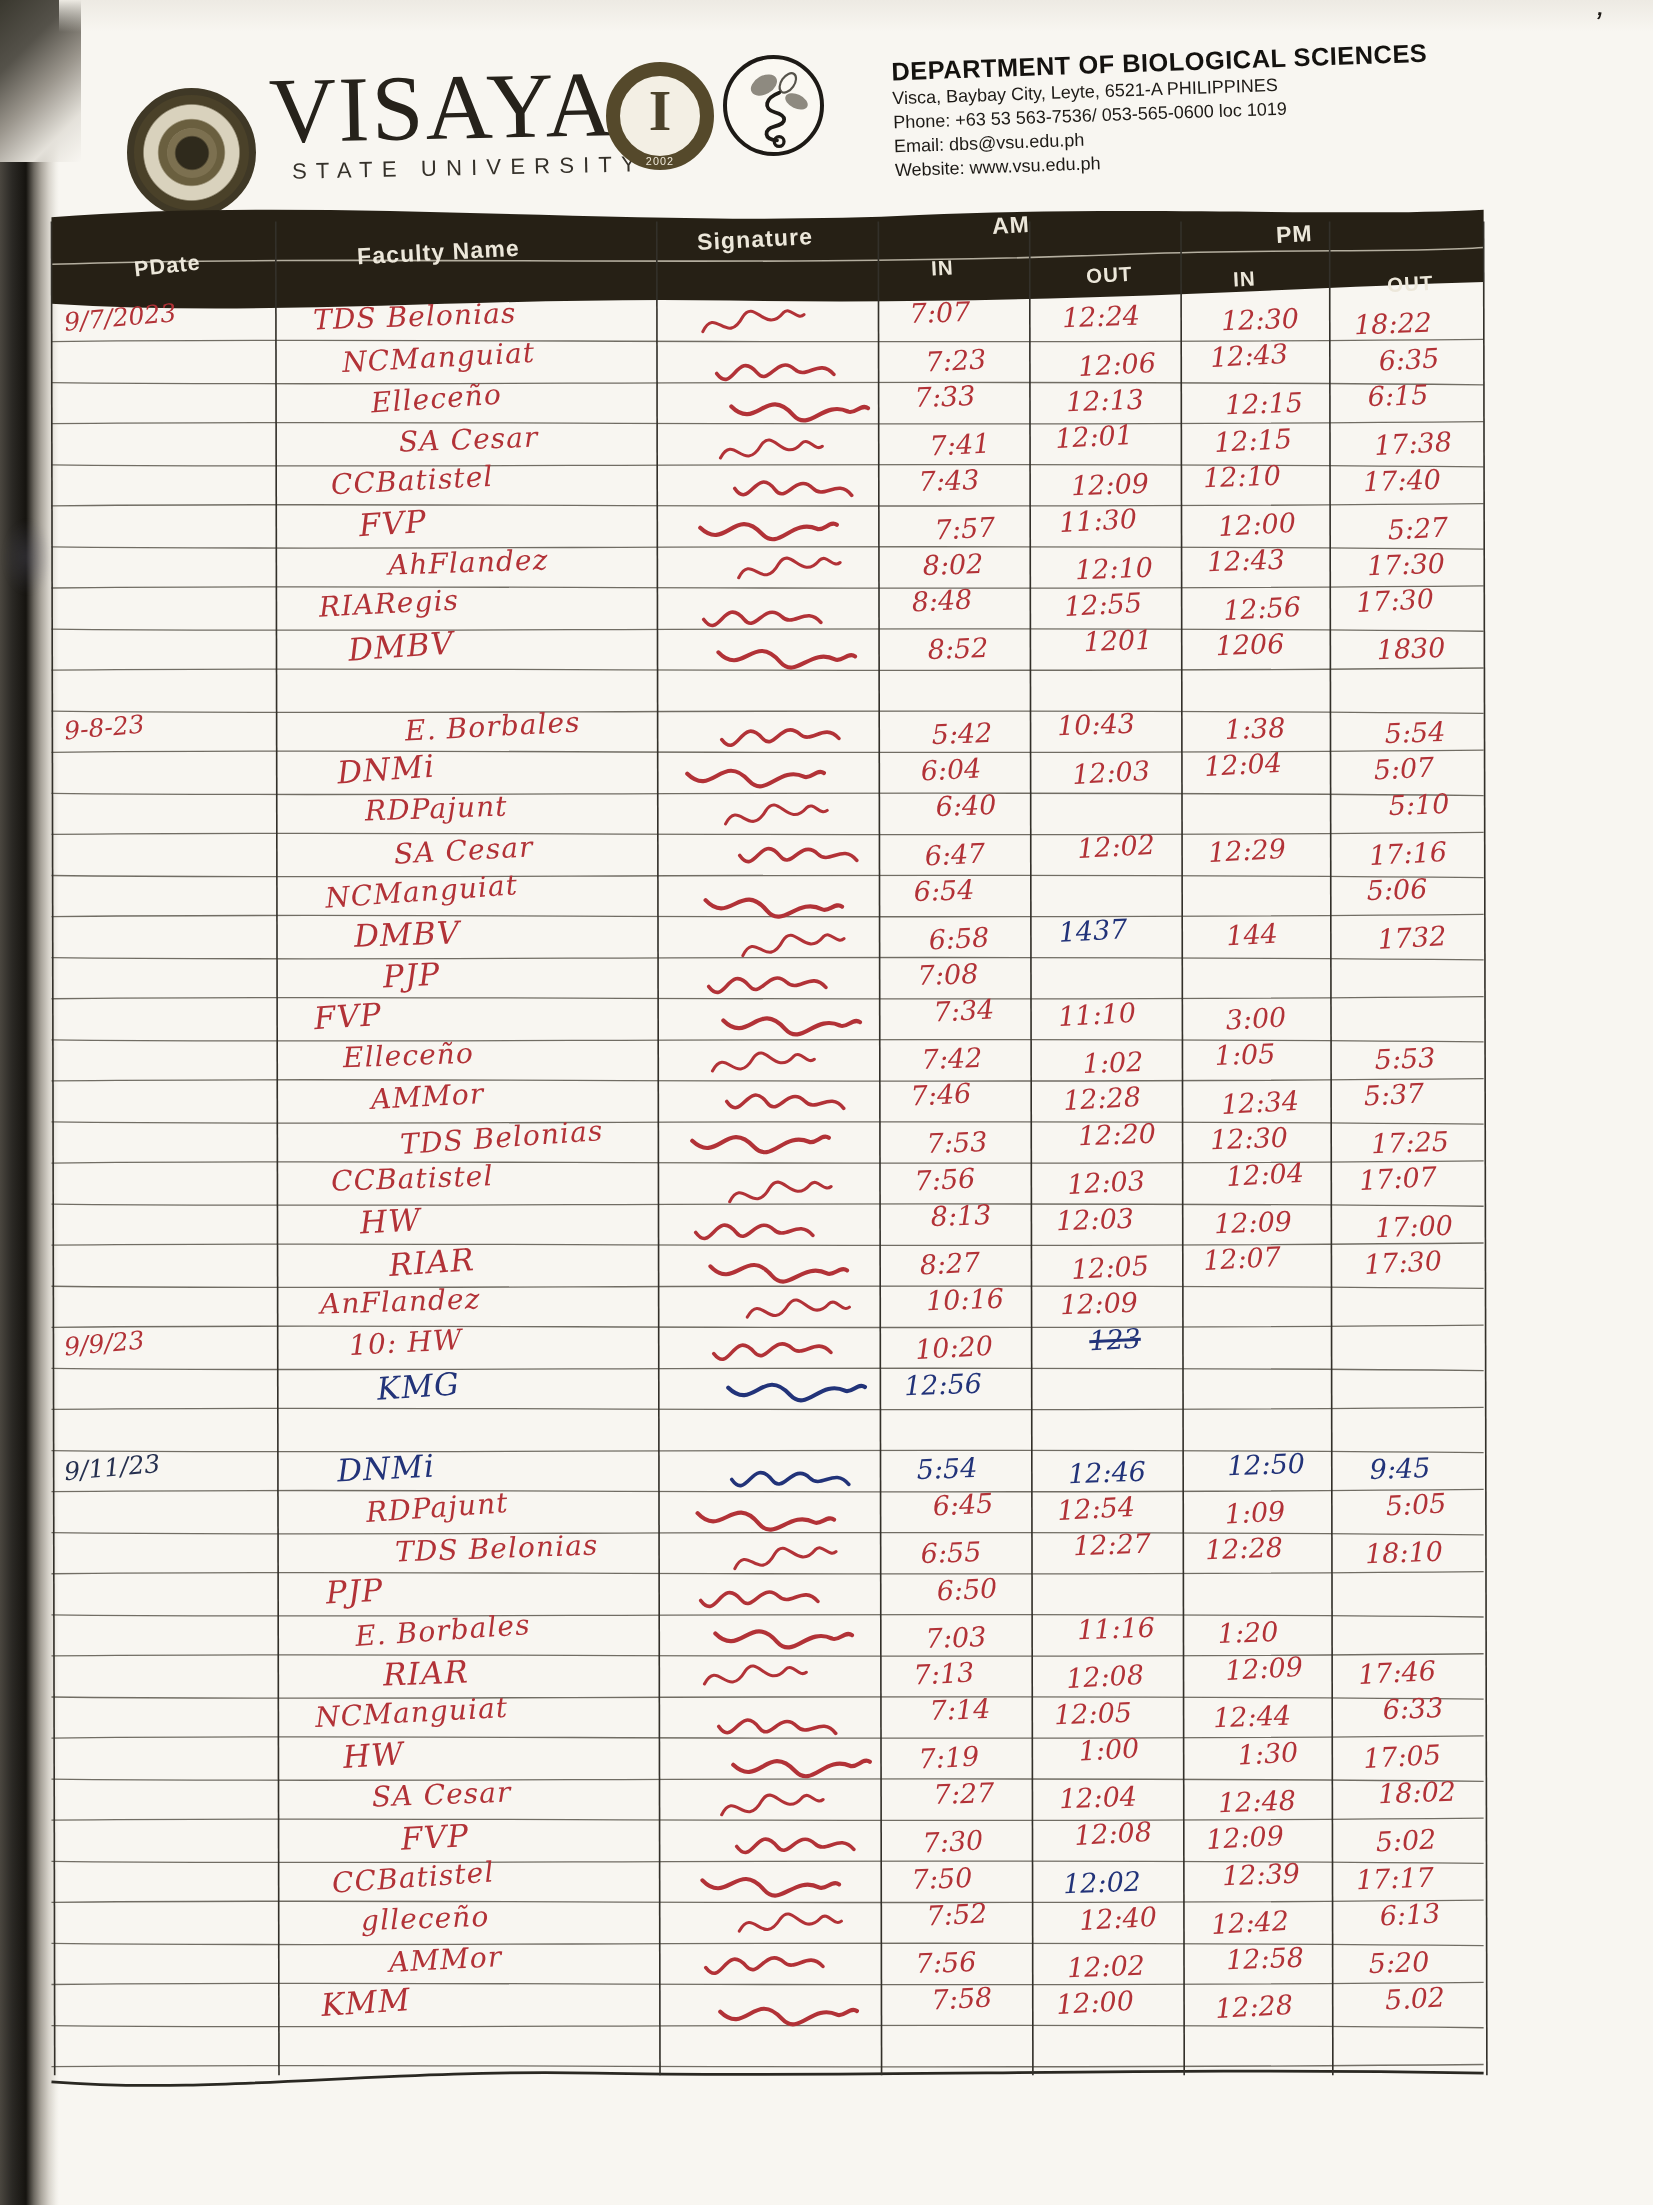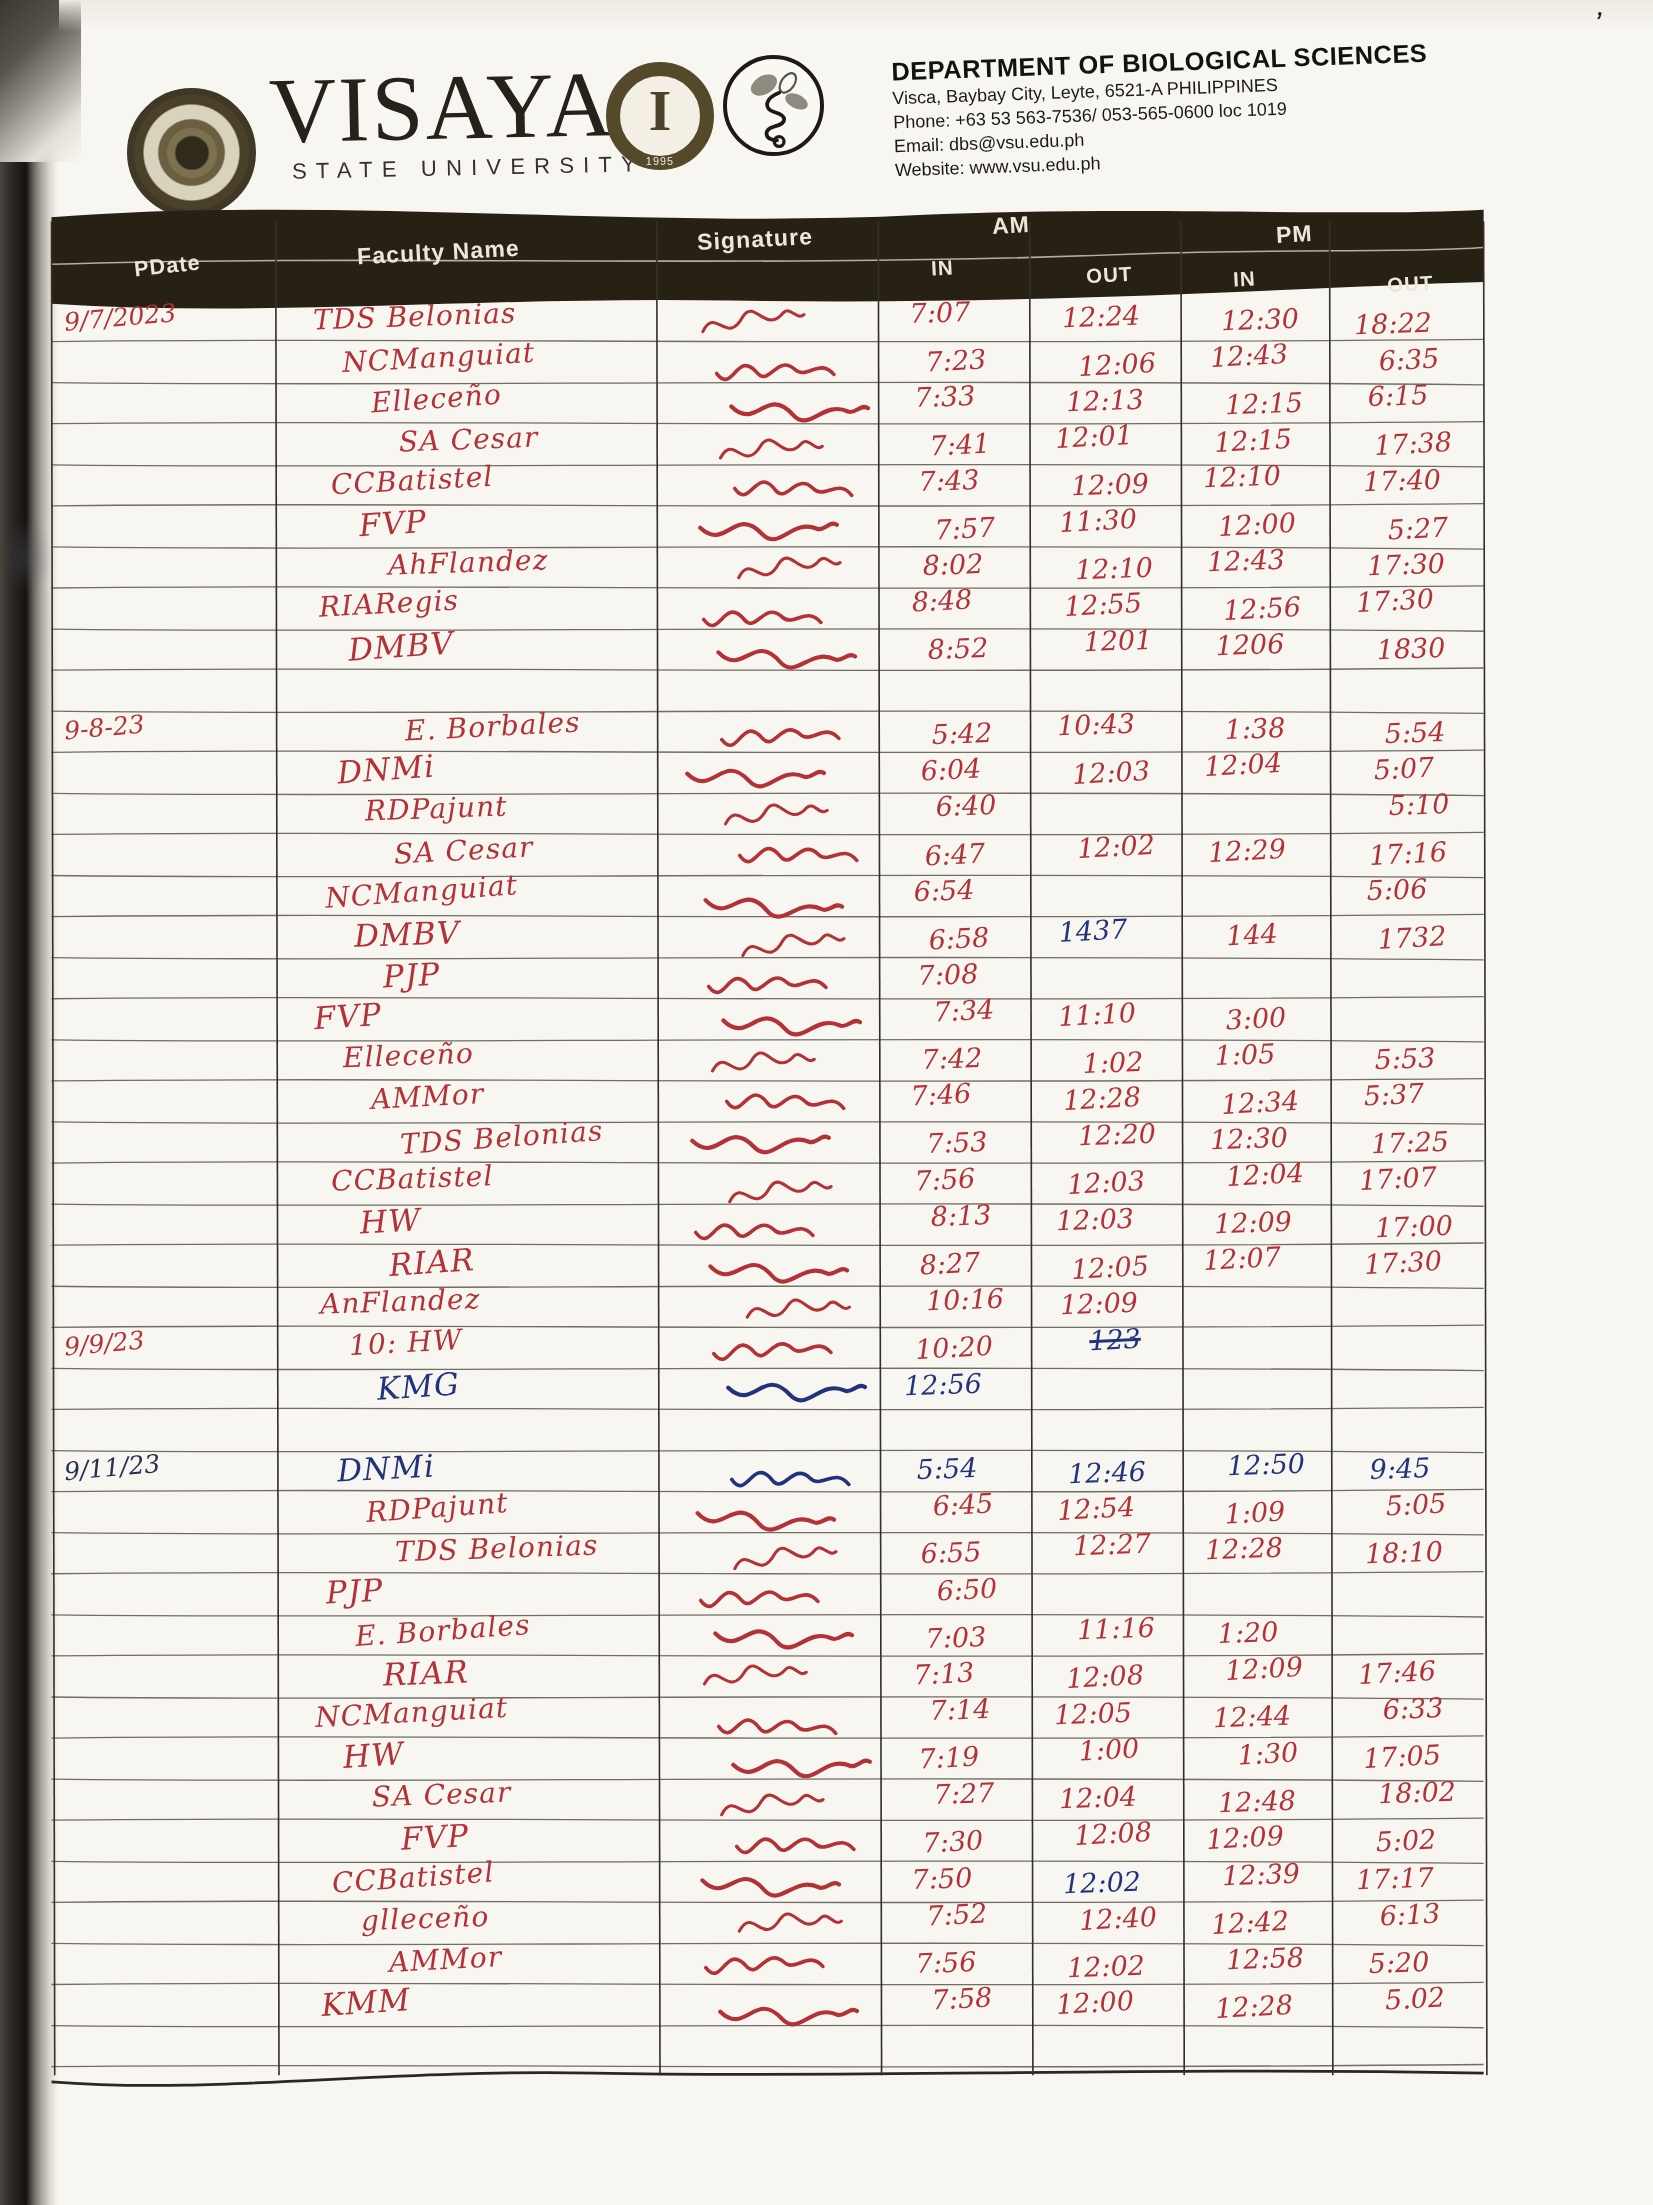--- a/index.html
+++ b/index.html
@@ -55,21 +55,21 @@
   <div id="bleed-mark"></div>
   <div id="stray-mark">’</div>
 
   <div class="seal" id="vsu-seal">
       <div class="inner"></div>
     </div>
   <div class="hdr-txt" id="wordmark">VISAYAS</div>
   <div class="hdr-txt" id="wordmark-sub">STATE UNIVERSITY</div>
   <div class="seal" id="cas-seal">
     <div class="column">I</div>
-    <div class="year">1995</div>
+    <div class="year">2002</div>
   </div>
   <div class="seal" id="dbs-logo">
     <svg width="101" height="101" viewBox="0 0 186 186">
       <ellipse cx="68" cy="48" rx="26" ry="17" fill="#8e8a80" transform="rotate(-30 68 48)"></ellipse>
       <ellipse cx="128" cy="78" rx="22" ry="13" fill="#8e8a80" transform="rotate(25 128 78)"></ellipse>
       <ellipse cx="112" cy="44" rx="20" ry="12" fill="none" stroke="#55524a" stroke-width="4" transform="rotate(-55 112 44)"></ellipse>
       <path d="M96,62 C70,72 66,92 88,98 C110,104 112,118 88,124 C66,130 68,148 92,150" fill="none" stroke="#1d1a16" stroke-width="7" stroke-linecap="round"></path>
       <circle cx="96" cy="152" r="9" fill="none" stroke="#1d1a16" stroke-width="6"></circle>
     </svg>
   </div>

